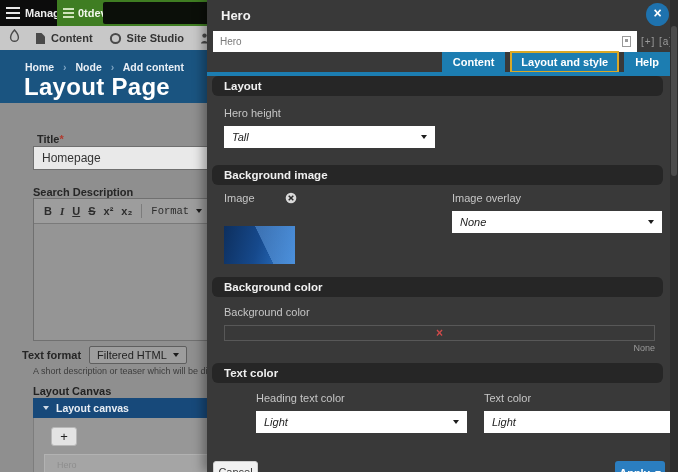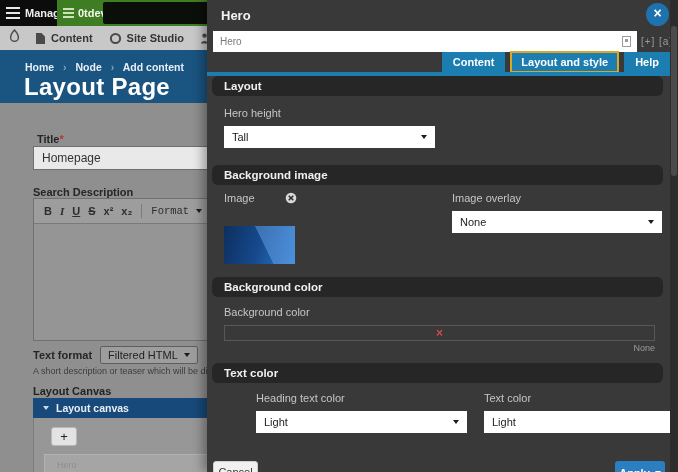--- a/index.html
+++ b/index.html
@@ -36,21 +36,21 @@
   .editor { position:absolute; left:33px; top:95px; width:320px; height:143px; border:1px solid #707070; background:#959595; }
   .editor-toolbar { height:25px; background:#9d9d9d; border-bottom:1px solid #7a7a7a; display:flex; align-items:center; padding:0 6px; }
   .ed-btn { font-size:11px; color:#2d2d2d; font-weight:bold; margin:0 4px; }
   .ed-btn.i { font-style:italic; font-family:"Liberation Serif",serif; }
   .ed-btn.u { text-decoration:underline; }
   .ed-btn.s { text-decoration:line-through; }
   .ed-sep { width:1px; height:14px; background:#7c7c7c; margin:0 5px; }
   .ed-format { font-size:10.5px; color:#2d2d2d; margin:0 3px 0 4px;font-family:Liberation Mono, monospace; }
   .caret-dn { width:0; height:0; border-left:3.5px solid transparent; border-right:3.5px solid transparent; border-top:4.5px solid #1c1c1c; display:inline-block; }
   .ed-caret { margin:0 4px; }
-  .text-format-row { position:absolute; left:33px; top:243px; display:flex; align-items:center; gap:8px; }
+  .text-format-row { position:absolute; left:22px; top:243px; display:flex; align-items:center; gap:8px; }
   .tf-label { font-size:11px; font-weight:bold; color:#262626; }
   .tf-select { display:flex; align-items:center; gap:6px; background:#9d9d9d; border:1px solid #5e5e5e; border-radius:2px;
                font-size:11px; color:#222; padding:2px 7px; }
   .helper-text { position:absolute; left:33px; top:263px; font-size:9px; color:#3d3d3d; white-space:nowrap; }
   .lc-label { position:absolute; left:33px; top:282px; font-size:11px; font-weight:bold; color:#222; }
   .canvas-header { position:absolute; left:33px; top:295px; right:0; height:20px; background:#17497a; color:#e9eef4;
                    font-size:10.5px; font-weight:bold; display:flex; align-items:center; gap:7px; padding-left:10px; }
   .canvas-header .caret-dn { border-top-color:#cfdae6; }
   .canvas-body { position:absolute; left:33px; top:315px; right:0; bottom:0; background:#979797; border-left:1px solid #7d7d7d; }
   .add-btn { position:absolute; left:17px; top:9px; width:26px; height:19px; background:#e3e3e3; border:1px solid #b8b8b8;
@@ -77,21 +77,21 @@
   .tab.active { border:2px solid #d9a826; height:22px; margin-bottom:-1px; padding:0 9px; }
   .tab-underline { position:absolute; top:72px; left:0; right:0; height:4px; background:#1c7db1; }
 
   .modal-body { position:absolute; top:76px; left:0; right:8px; bottom:14px; overflow:hidden; }
   .section-header { margin:0 7px 0 5px; height:20px; background:#262626; color:#f0f0f0; font-size:11.5px; font-weight:bold;
                     line-height:20px; padding-left:12px;border-radius:6px; }
   .section-content { padding:11px 15px 17px 17px; }
   .grid2 { display:grid; grid-template-columns:211px 210px; column-gap:17px; justify-content:start; }
   .field-label { font-size:11px; color:#c6c6c6; margin-bottom:7px; }
   .select { height:22px; background:#fff; display:flex; align-items:center; justify-content:space-between;
-            padding:0 8px; font-size:11px; color:#222; cursor:pointer; }
+            padding:0 8px; font-size:11px; color:#222; cursor:pointer;font-style:italic; }
   .sec-bgimg .section-content { padding-bottom:13px; }
   .image-label-row { display:flex; align-items:center; gap:30px; margin-bottom:22px; }
   .remove-icon { cursor:pointer; line-height:0; }
   .image-thumb { width:71px; height:38px;
                  background:linear-gradient(64deg, rgba(120,180,240,0) 55%, rgba(110,170,235,.45) 55.5%),
                             linear-gradient(105deg,#0d2f5e 0%,#16498c 48%,#2f7bd0 100%); }
   .color-box { height:16px; border:1px solid #585858; position:relative; }
   .color-clear { position:absolute; left:50%; top:0; transform:translateX(-50%); font-size:12px; font-weight:bold; color:#cf4a4a; line-height:14px; }
   .none-note { text-align:right; font-size:9px; color:#9a9a9a; margin-top:2px; }
   .sec-bgcolor .section-content { padding-bottom:10px; }

